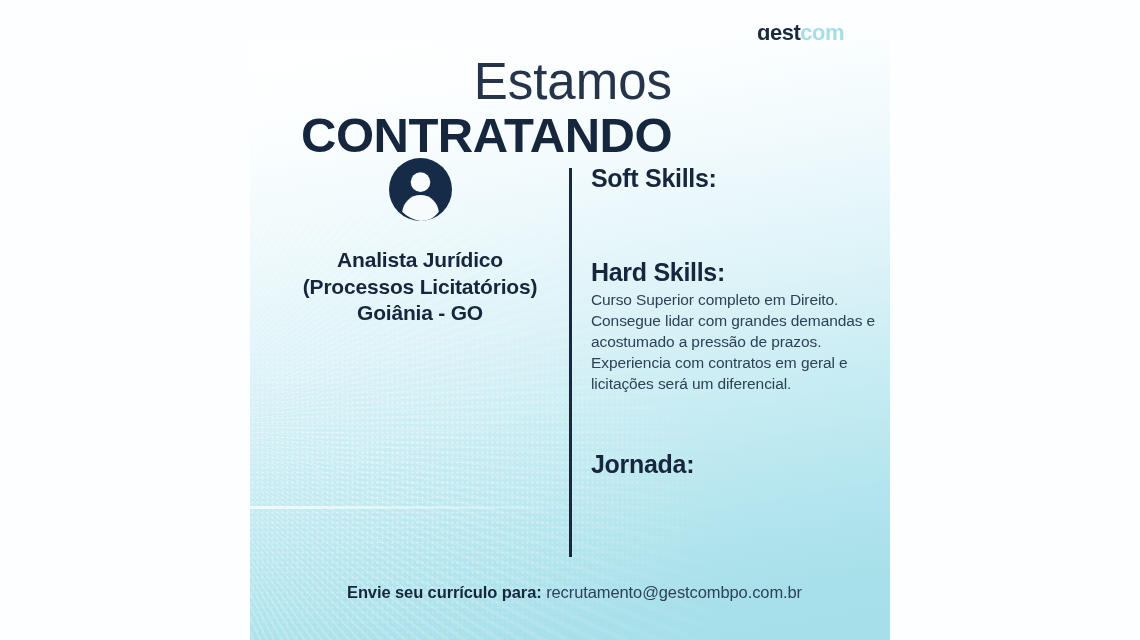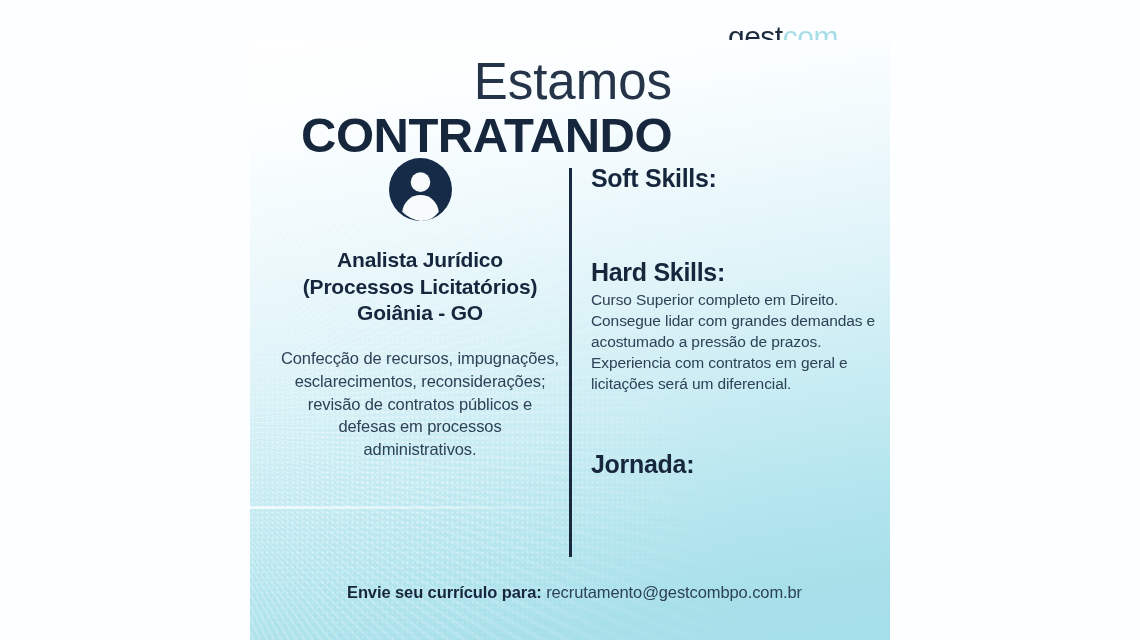--- a/index.html
+++ b/index.html
@@ -16,23 +16,23 @@
     position: relative;
     width: 1140px;
     height: 640px;
     background: #fdfeff;
   }
 
   
   .brand {
     position: absolute;
     top: 22px;
-    left: 728px;
-    font-size: 30px;
-    font-weight: 400;
+    left: 757px;
+    font-size: 22px;
+    font-weight: 700;
     letter-spacing: -0.5px;
     line-height: 1;
     white-space: nowrap;
   }
   .brand .b-dark  { color: #1c2a3d; }
   .brand .b-light { color: #a6dde6; }
 
   
   .poster {
     position: absolute;
@@ -246,21 +246,20 @@
           <circle cx="32" cy="24.5" r="10" fill="#f7fbfb"></circle>
           <path d="M32 37.5c-10.2 0-17.5 7.6-18.6 17.2A31.9 31.9 0 0 0 32 64c7.1 0 13.6-2.3 18.6-9.3C49.5 45.1 42.2 37.5 32 37.5z" fill="#f7fbfb"></path>
         </svg>
 
         <div class="job-title">
           <div>Analista Jurídico</div>
           <div>(Processos Licitatórios)</div>
           <div>Goiânia - GO</div>
         </div>
 
-        <div class="job-desc">Confecção de recursos, impugnações, esclarecimentos, reconsiderações; revisão de contratos públicos e defesas em processos administrativos.</div>
       </div>
 
       <div class="right-col">
 
         <div class="skill-block gap-soft">
           <div class="skill-title">Soft Skills:</div>
         </div>
 
         <div class="skill-block gap-hard">
           <div class="skill-title">Hard Skills:</div>

